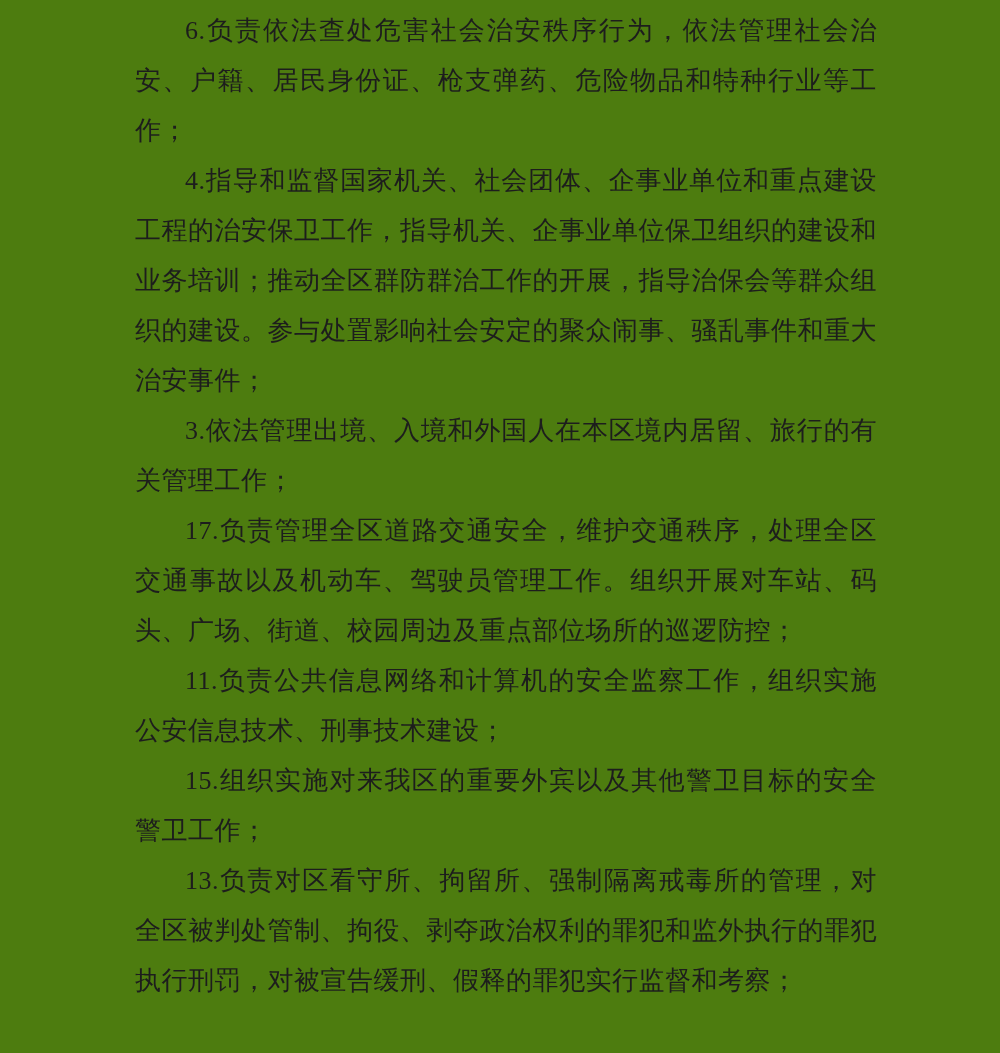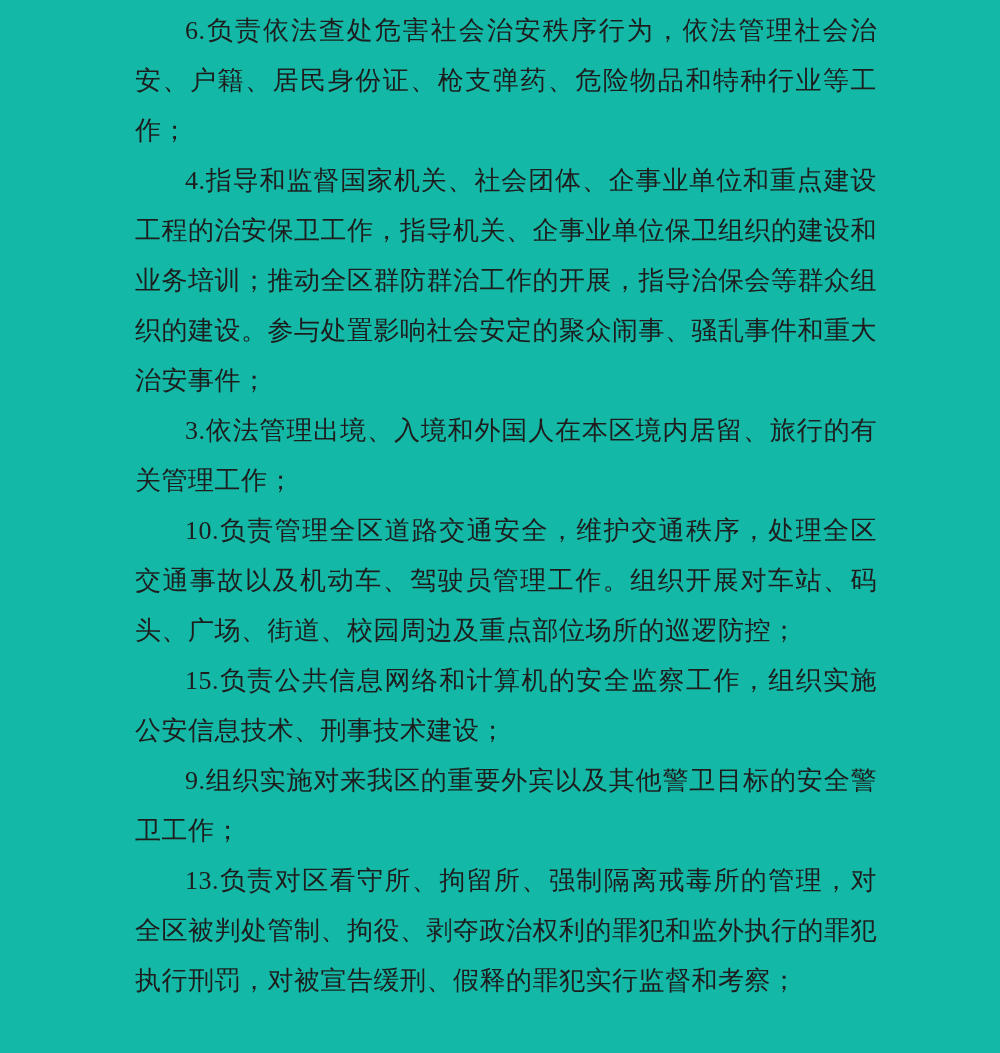--- a/index.html
+++ b/index.html
@@ -3,21 +3,21 @@
 <meta charset="utf-8">
 <style>
   * { margin: 0; padding: 0; box-sizing: border-box; }
   html, body {
     background: #ffffff;
   }
   .page {
     position: relative;
     width: 1000px;
     height: 1053px;
-    background: #14b8a6;
+    background: #4d7c0f;
     overflow: hidden;
     font-family: "Liberation Serif", "DejaVu Serif", serif;
   }
   .content {
     position: absolute;
     top: 6px;
     left: 135px;
     width: 742px;
   }
   .content p {
@@ -33,18 +33,18 @@
   }
 </style>
 </head>
 <body>
 
 <div class="page">
   <div class="content">
     <p>6.负责依法查处危害社会治安秩序行为，依法管理社会治安、户籍、居民身份证、枪支弹药、危险物品和特种行业等工作；</p>
     <p>4.指导和监督国家机关、社会团体、企事业单位和重点建设工程的治安保卫工作，指导机关、企事业单位保卫组织的建设和业务培训；推动全区群防群治工作的开展，指导治保会等群众组织的建设。参与处置影响社会安定的聚众闹事、骚乱事件和重大治安事件；</p>
     <p>3.依法管理出境、入境和外国人在本区境内居留、旅行的有关管理工作；</p>
-    <p>10.负责管理全区道路交通安全，维护交通秩序，处理全区交通事故以及机动车、驾驶员管理工作。组织开展对车站、码头、广场、街道、校园周边及重点部位场所的巡逻防控；</p>
-    <p>15.负责公共信息网络和计算机的安全监察工作，组织实施公安信息技术、刑事技术建设；</p>
-    <p>9.组织实施对来我区的重要外宾以及其他警卫目标的安全警卫工作；</p>
+    <p>17.负责管理全区道路交通安全，维护交通秩序，处理全区交通事故以及机动车、驾驶员管理工作。组织开展对车站、码头、广场、街道、校园周边及重点部位场所的巡逻防控；</p>
+    <p>11.负责公共信息网络和计算机的安全监察工作，组织实施公安信息技术、刑事技术建设；</p>
+    <p>15.组织实施对来我区的重要外宾以及其他警卫目标的安全警卫工作；</p>
     <p>13.负责对区看守所、拘留所、强制隔离戒毒所的管理，对全区被判处管制、拘役、剥夺政治权利的罪犯和监外执行的罪犯执行刑罚，对被宣告缓刑、假释的罪犯实行监督和考察；</p>
   </div>
 </div>
 
 </body></html>

